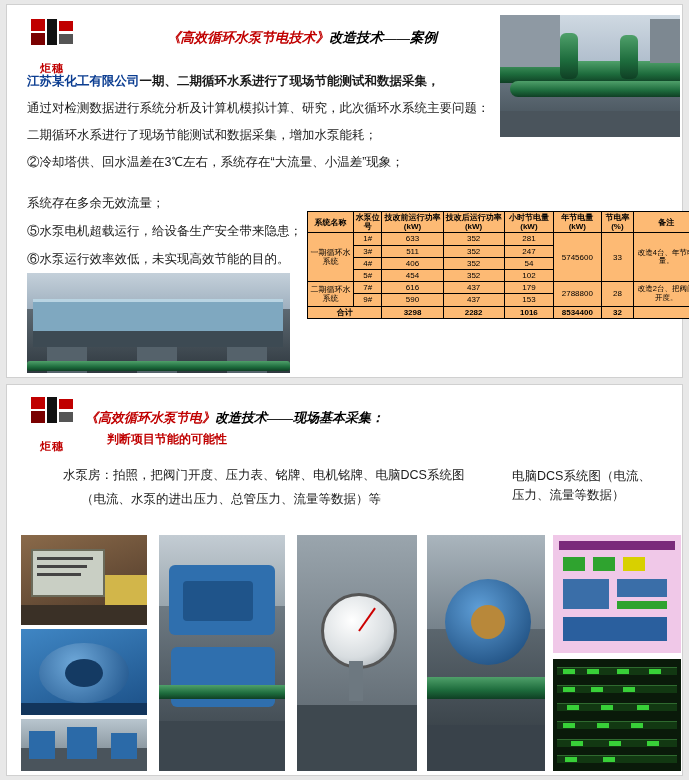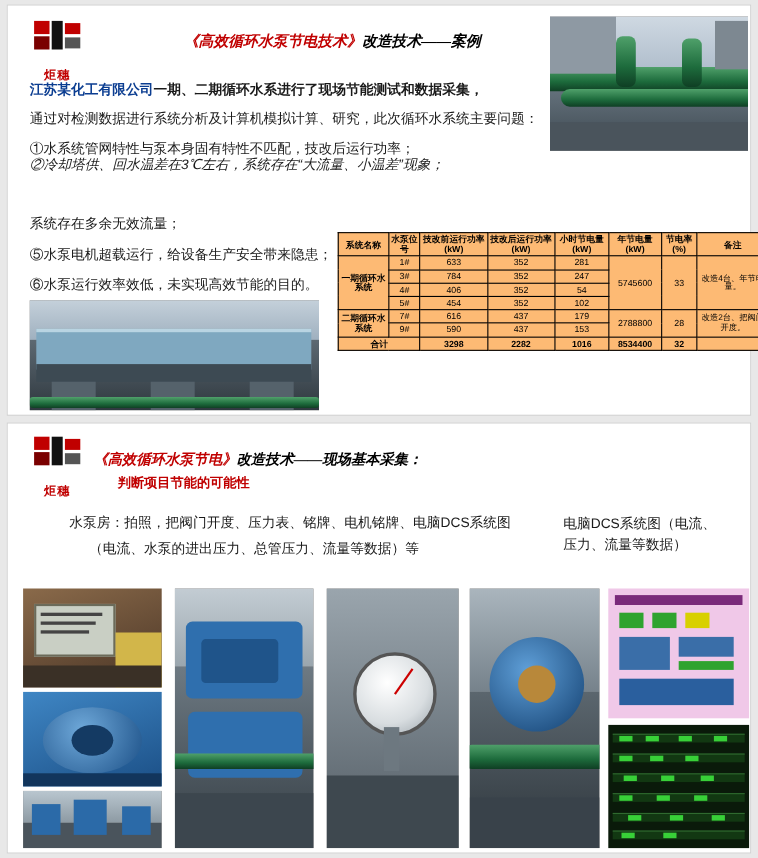--- a/index.html
+++ b/index.html
@@ -80,21 +80,21 @@
     left: 20px;
     font-size: 12.5px;
     color: #1a1a1a;
     font-family: "Liberation Sans", sans-serif;
     white-space: nowrap;
   }
   .body-line.b1 { top: 68px; font-weight: bold; }
   .body-line.b1 .lead { color: #0b3d91; font-weight: bold; }
   .body-line.b2 { top: 95px; }
   .body-line.b3 { top: 122px; }
-  .body-line.b4 { top: 137px; font-style: italic; }
+  .body-line.b4 { top: 149px; }
   .body-line.b5 { top: 176px; }
 
   
   .photo { position: absolute; overflow: hidden; background: #888; }
   #photo-pipes { left: 493px; top: 10px; width: 180px; height: 122px; }
   #photo-tower { left: 20px; top: 268px; width: 263px; height: 100px; }
 
   
   .ph-sky { position:absolute; left:0; top:0; right:0; height:42%; background:linear-gradient(#cfd9e2,#aebccb); }
   .ph-ground { position:absolute; left:0; bottom:0; right:0; height:58%; background:linear-gradient(#6f7d88,#3c474f); }
@@ -118,21 +118,21 @@
   }
   table.data th, table.data td {
     border: 1px solid #000;
     text-align: center;
     vertical-align: middle;
     padding: 1px 1px;
     color: #000;
     line-height: 1.15;
   }
   table.data th { font-weight: bold; }
-  table.data td.lbl { font-weight: bold; }
+  table.data td.lbl { font-weight: normal; }
   table.data tr.total td { font-weight: bold; }
   td.note { font-size: 7.5px; }
 
   
   .s2-title {
     position: absolute;
     left: 78px;
     top: 24px;
     font-size: 13px;
     font-weight: bold;
@@ -225,21 +225,21 @@
     </div>
 
     <div class="s1-title">
       <span>《高效循环水泵节电技术》</span><span class="blk">改造技术——案例</span>
     </div>
 
     <div class="body-line b1">
       <span class="lead">江苏某化工有限公司</span><span>一期、二期循环水系进行了现场节能测试和数据采集，</span>
     </div>
     <div class="body-line b2">通过对检测数据进行系统分析及计算机模拟计算、研究，此次循环水系统主要问题：</div>
-    <div class="body-line b3">①水系统管网特性与泵本身固有特性不匹配，技改后运行功率；</div>
+    <div class="body-line b3">二期循环水系进行了现场节能测试和数据采集，增加水泵能耗；</div>
     <div class="body-line b4">②冷却塔供、回水温差在3℃左右，系统存在“大流量、小温差”现象；</div>
     <div class="body-line" style="top:218px;">⑤水泵电机超载运行，给设备生产安全带来隐患；</div>
     <div class="body-line" style="top:190px;">系统存在多余无效流量；</div>
     <div class="body-line" style="top:246px;">⑥水泵运行效率效低，未实现高效节能的目的。</div>
 
     <div class="photo" id="photo-pipes">
       <div class="ph-sky"></div>
       <div class="ph-ground"></div>
       <div class="ph-pipe" style="left:-10px; top:46px; width:210px; height:22px;"></div>
       <div class="ph-pipe" style="left:10px; top:66px; width:190px; height:16px;"></div>
@@ -280,21 +280,21 @@
           <td>1#</td>
           <td>633</td>
           <td>352</td>
           <td>281</td>
           <td rowspan="4">5745600</td>
           <td rowspan="4">33</td>
           <td rowspan="4" class="note">改造4台、年节电量。</td>
         </tr>
         <tr>
           <td>3#</td>
-          <td>784</td>
+          <td>511</td>
           <td>352</td>
           <td>247</td>
         </tr>
         <tr>
           <td>4#</td>
           <td>406</td>
           <td>352</td>
           <td>54</td>
         </tr>
         <tr>

